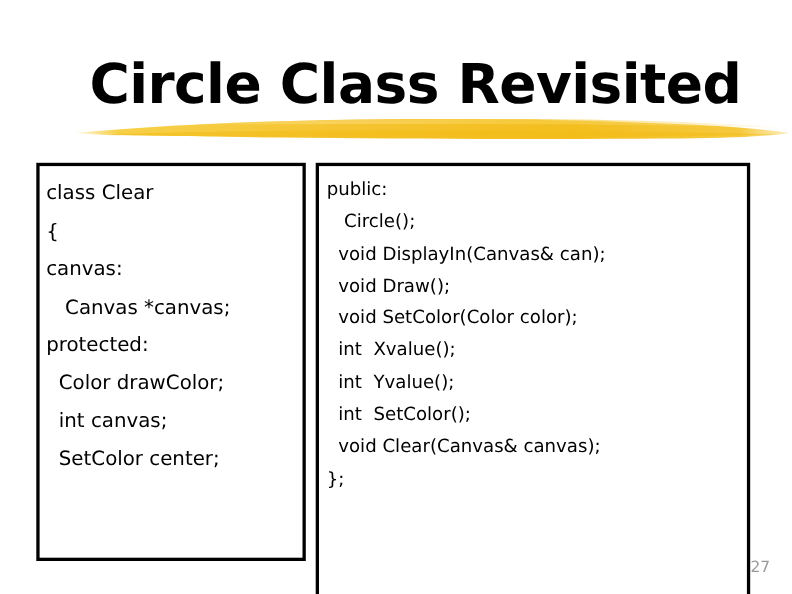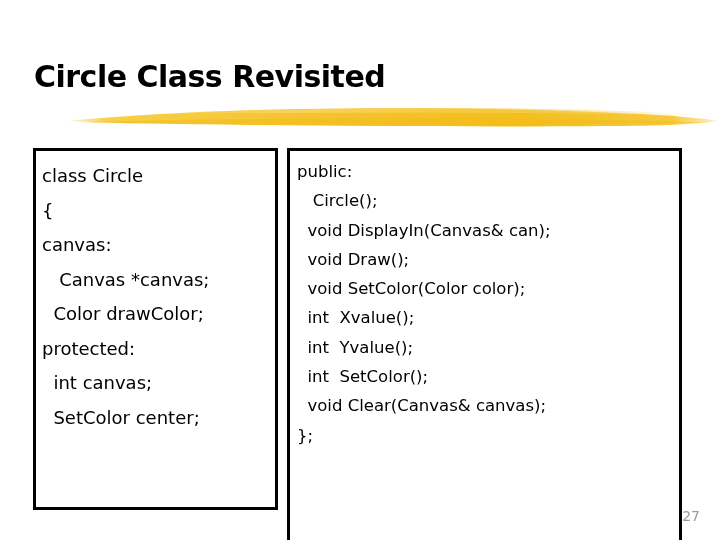--- a/index.html
+++ b/index.html
@@ -19,25 +19,26 @@
   }
 
   
   #title {
     position: absolute;
     left: 34px;
     top: 54px;
     width: 640px;
     font-family: "DejaVu Sans", sans-serif;
     font-weight: bold;
-    font-size: 30px;
+    font-size: 50px;
     line-height: 46px;
     letter-spacing: -0.5px;
     color: #000000;
     white-space: nowrap;
+    text-align: right;
   }
 
   
   #brush {
     position: absolute;
     left: 60px;
     top: 100px;
     width: 660px;
     height: 34px;
     pointer-events: none;
@@ -127,26 +128,26 @@
     <path d="M8,21 C60,16 140,11 240,9 C360,7 470,9 560,13 C610,15 640,18 658,21
              C640,24 600,26 545,26 C430,27 300,26 190,25 C110,24 45,23 8,21 Z" fill="url(#gstroke)"></path>
     <path d="M95,13.5 C190,9.5 320,7.5 440,8.5 C530,9.3 600,12 652,16
              C600,15 520,13.5 430,13 C320,12.4 190,13 95,13.5 Z" fill="url(#gstroke2)"></path>
     <path d="M20,22.5 C90,20 200,18.5 330,18.5 C460,18.5 570,20 650,22.5
              C560,24 440,25 320,24.8 C200,24.6 90,24 20,22.5 Z" fill="#F2BB16" opacity="0.55"></path>
   </svg>
 
   <div id="box-left" class="code-box">
     <div class="code-lines">
-      <div class="code-line">class Circle</div>
+      <div class="code-line">class Clear</div>
       <div class="code-line">{</div>
       <div class="code-line">canvas:</div>
       <div class="code-line">   Canvas *canvas;</div>
+      <div class="code-line">protected:</div>
       <div class="code-line">  Color drawColor;</div>
-      <div class="code-line">protected:</div>
       <div class="code-line">  int canvas;</div>
       <div class="code-line">  SetColor center;</div>
     </div>
   </div>
 
   <div id="box-right" class="code-box">
     <div class="code-lines">
       <div class="code-line">public:</div>
       <div class="code-line">   Circle();</div>
       <div class="code-line">  void DisplayIn(Canvas&amp; can);</div>

